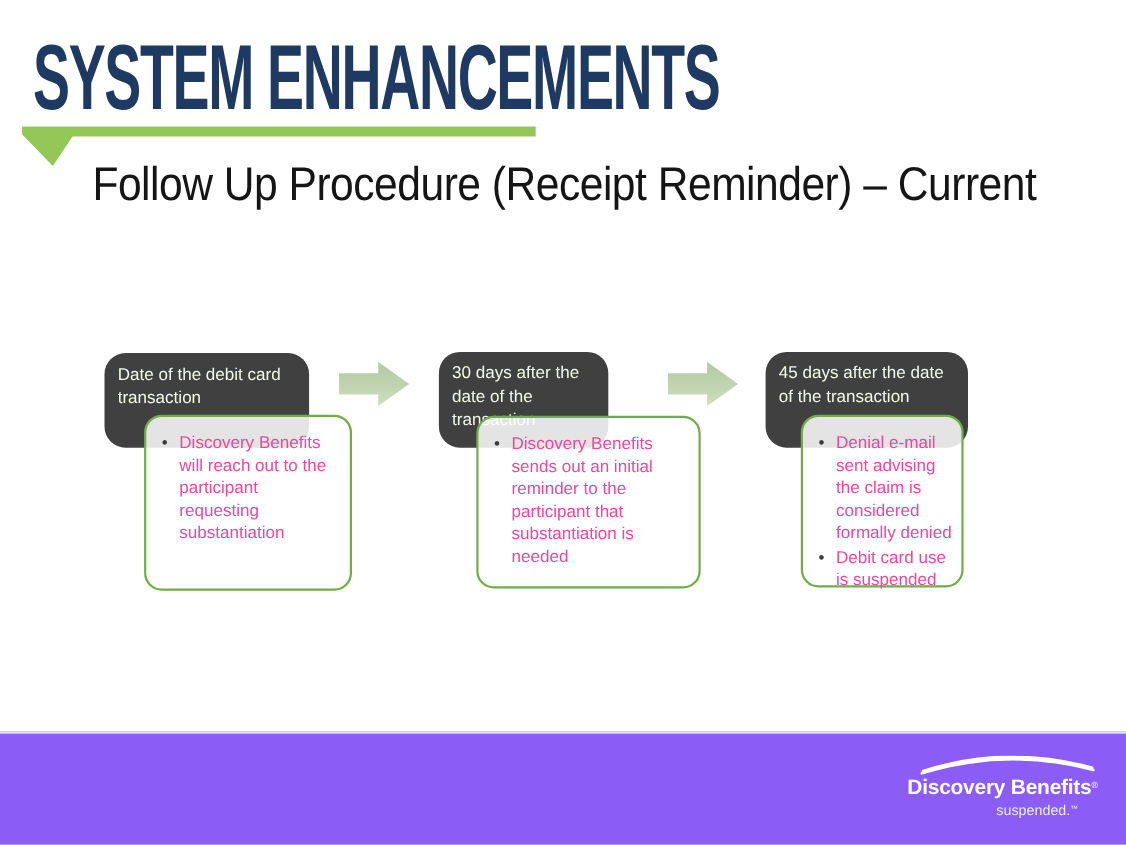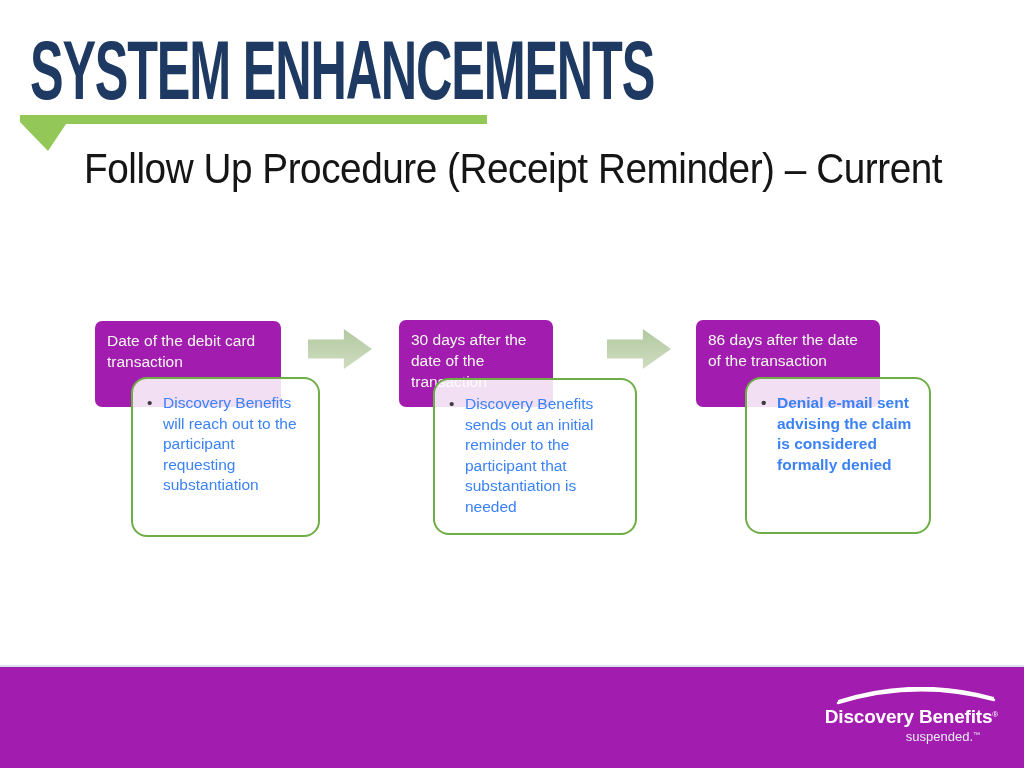--- a/index.html
+++ b/index.html
@@ -16,45 +16,45 @@
   }
   .check-underline{position:absolute;left:18px;top:112px;}
   .subtitle{
     position:absolute;left:84px;top:144px;
     font-size:43px;line-height:1.15;font-weight:400;color:#151515;
     white-space:nowrap;letter-spacing:-0.5px;
     transform:scaleX(0.90);transform-origin:left top;
   }
   
   .step-header{
-    position:absolute;background:#a21caf;border-radius:7px;
+    position:absolute;background:#404040;border-radius:19px;
     color:#f3f8ee;font-size:15.5px;line-height:21px;
     padding:9px 12px;box-sizing:border-box;z-index:1;
   }
   .step-detail{
     position:absolute;background:rgba(255,255,255,0.86);
     border:2px solid #6fae47;border-radius:16px;
     box-sizing:border-box;z-index:2;
-    font-size:15.5px;line-height:20.5px;color:#3b82f6;
+    font-size:15.5px;line-height:20.5px;color:#ec4899;
     padding:14px 8px 8px 12px;
   }
   .step-detail ul{margin:0;padding:0;list-style:none;}
   .step-detail li{position:relative;padding-left:18px;margin-bottom:2px;}
   .step-detail li::before{
     content:"\2022";position:absolute;left:2px;top:0;color:#3c3c3c;
   }
   .flow-arrow{
     position:absolute;width:64px;height:40px;
     background:linear-gradient(180deg,#b2c9a0,#cfdcc0);
     clip-path:polygon(0% 26%,56% 26%,56% 0%,100% 50%,56% 100%,56% 74%,0% 74%);
   }
   
   .footer{
     position:absolute;left:0;top:665px;width:1024px;height:103px;
-    background:#a21caf;border-top:2px solid #dde2ec;box-sizing:border-box;
+    background:#8b5cf6;border-top:2px solid #dde2ec;box-sizing:border-box;
   }
   .logo{position:absolute;right:26px;top:20px;width:200px;text-align:right;color:#ffffff;}
   .logo .swoosh{display:block;margin:0 2px 1px auto;}
   .brand-line{font-size:19px;font-weight:700;letter-spacing:-0.2px;white-space:nowrap;}
   .brand-line sup{font-size:8px;vertical-align:6px;font-weight:400;}
   .tagline-line{font-size:13px;font-weight:400;color:#e9edf4;padding-right:18px;margin-top:1px;}
   .tagline-line sup{font-size:7px;vertical-align:4px;}
 </style>
 </head>
 <body>
@@ -87,25 +87,26 @@
     </div>
     <div class="step-detail" style="left:433px;top:378px;width:204px;height:157px;">
       <ul>
         <li>Discovery Benefits sends out an initial reminder to the participant that substantiation is needed</li>
       </ul>
     </div>
 
     <div class="flow-arrow" style="left:607px;top:329px;"></div>
 
     <div class="step-header" style="left:696px;top:320px;width:184px;height:87px;">
-      <span>86 days after the date of the transaction</span>
+      <span>45 days after the date of the transaction</span>
     </div>
-    <div class="step-detail" style="left:745px;top:377px;width:186px;height:157px;font-weight:bold;">
+    <div class="step-detail" style="left:728px;top:377px;width:148px;height:157px;">
       <ul>
         <li>Denial e-mail sent advising the claim is considered formally denied</li>
+        <li>Debit card use is suspended</li>
       </ul>
     </div>
 
   </div>
 
   <div class="footer">
     <div class="logo">
       <svg class="swoosh" width="160" height="18" viewBox="0 0 160 18">
         <path d="M2,16 Q80,-8 158,13 L158,10 Q80,-12 2,13 Z" fill="#ffffff"></path>
         <path d="M2,16 Q80,-8 158,13" fill="none" stroke="#ffffff" stroke-width="2.5" stroke-linecap="round"></path>

